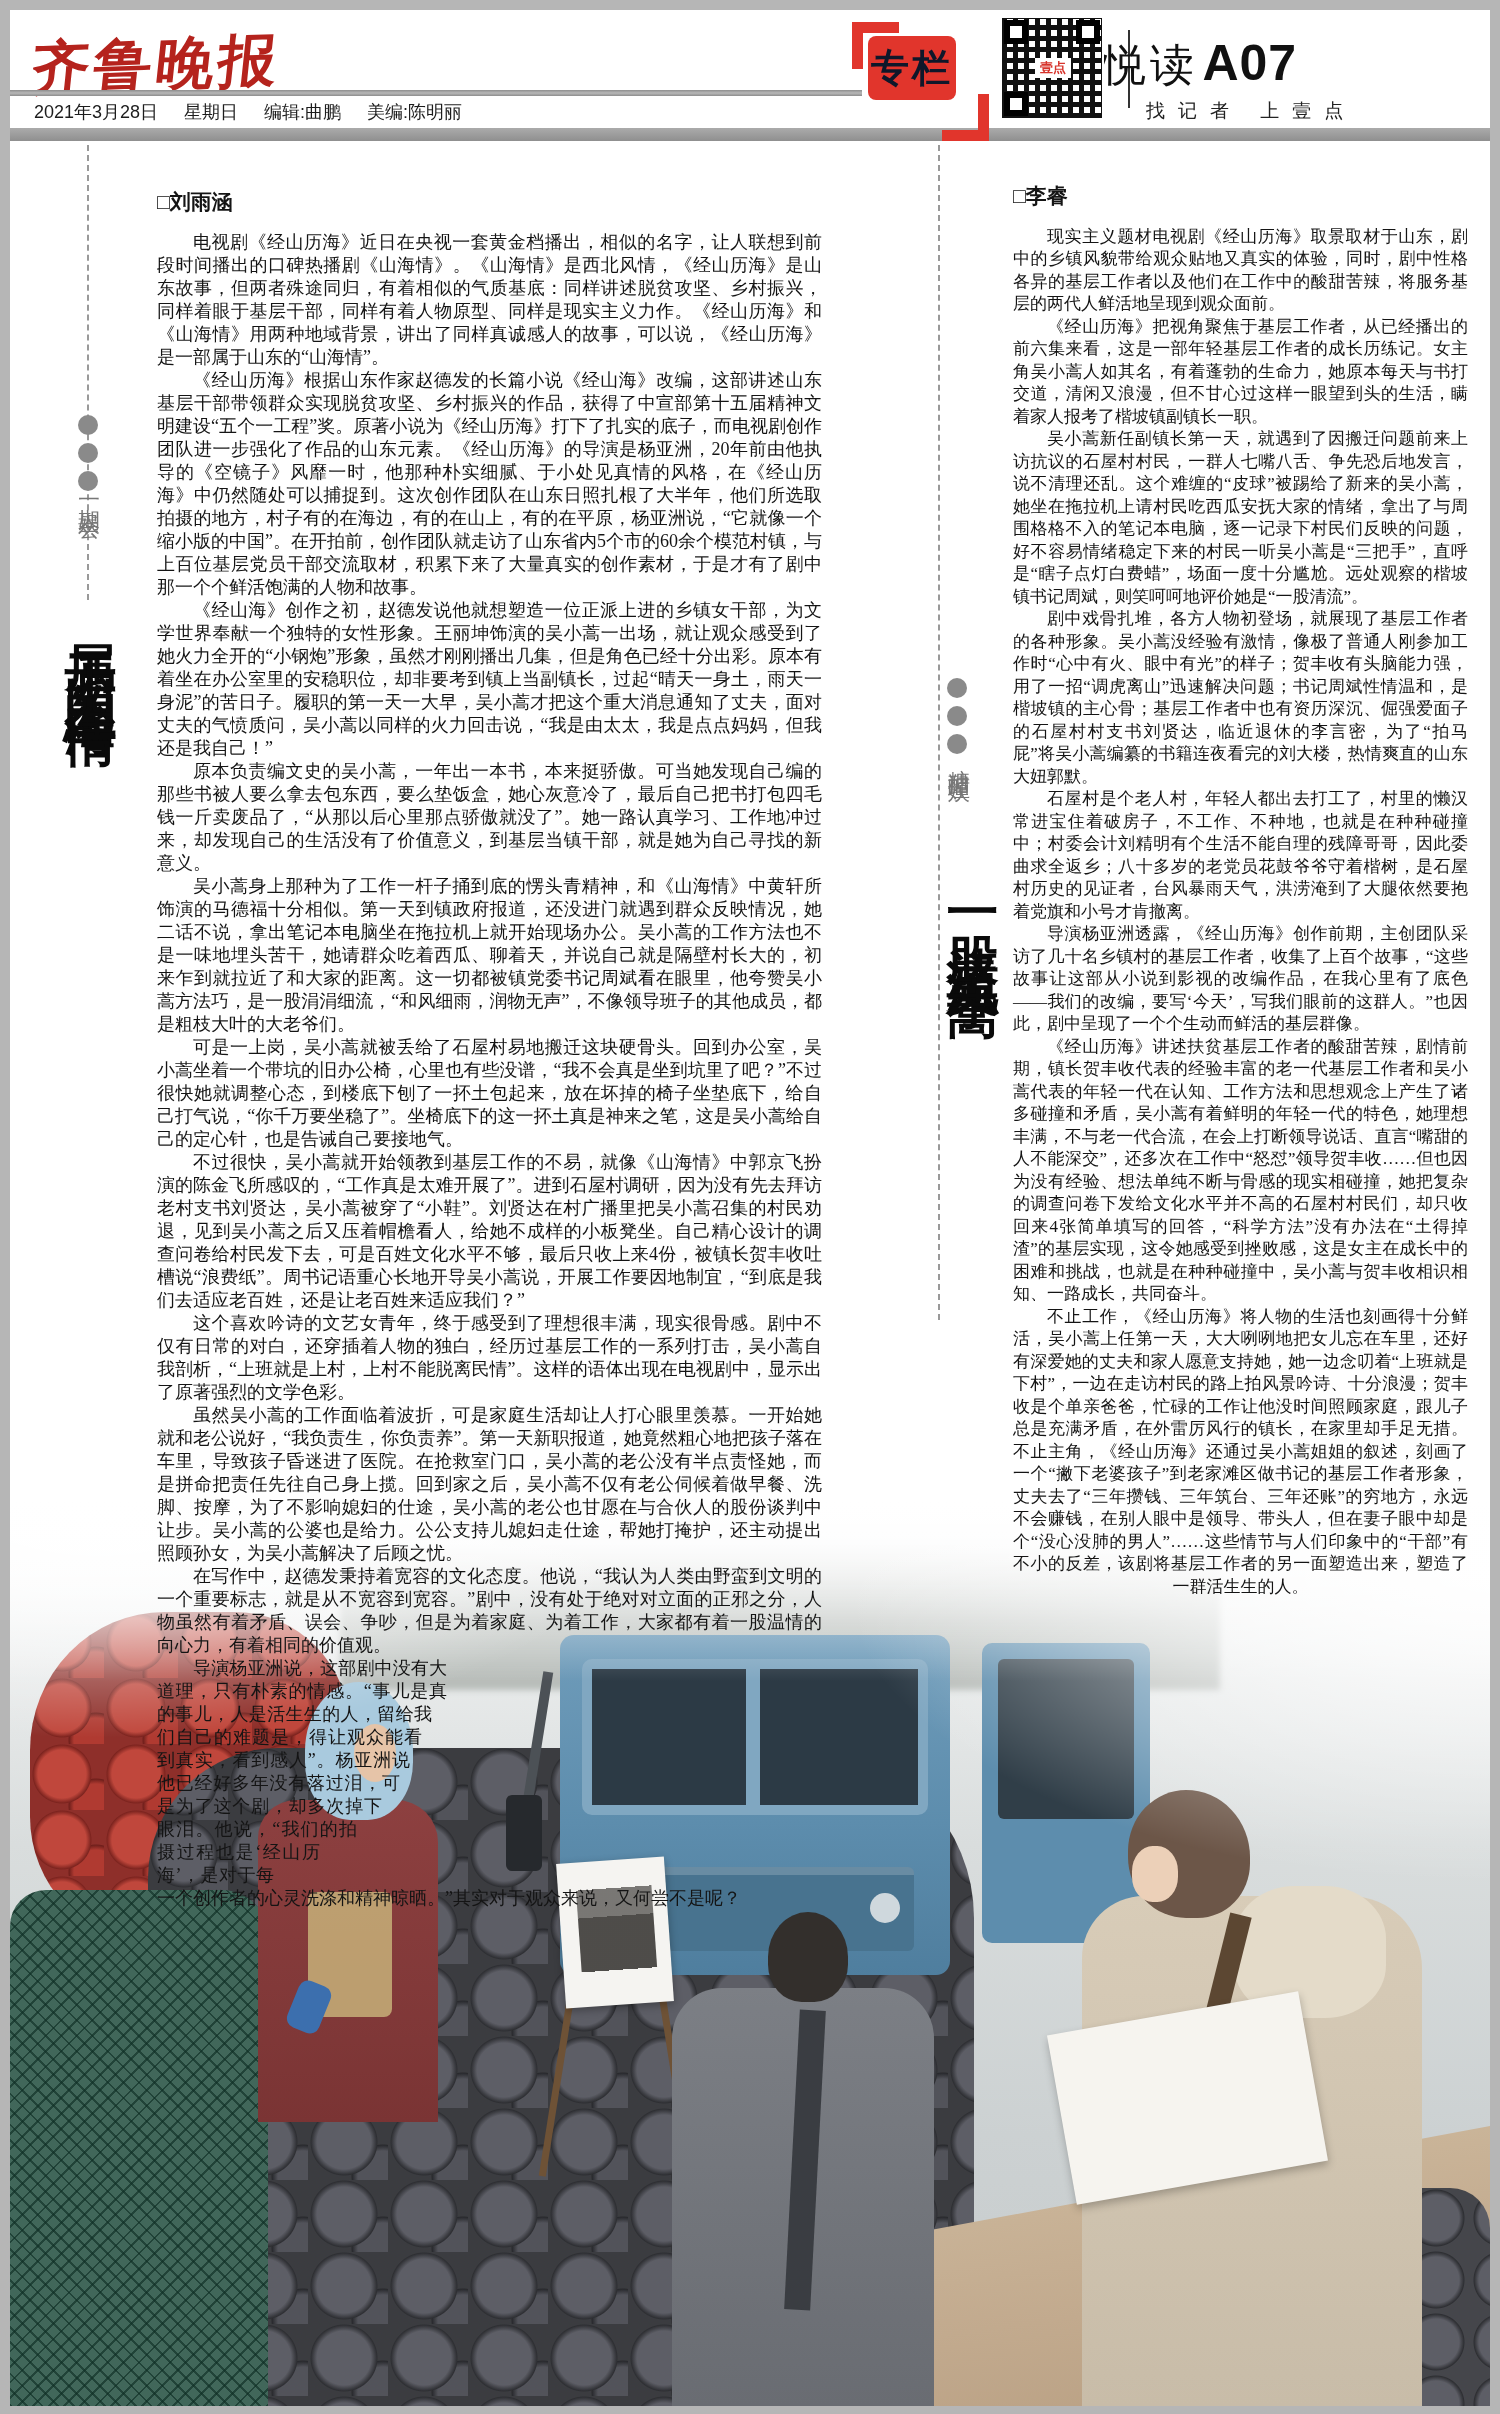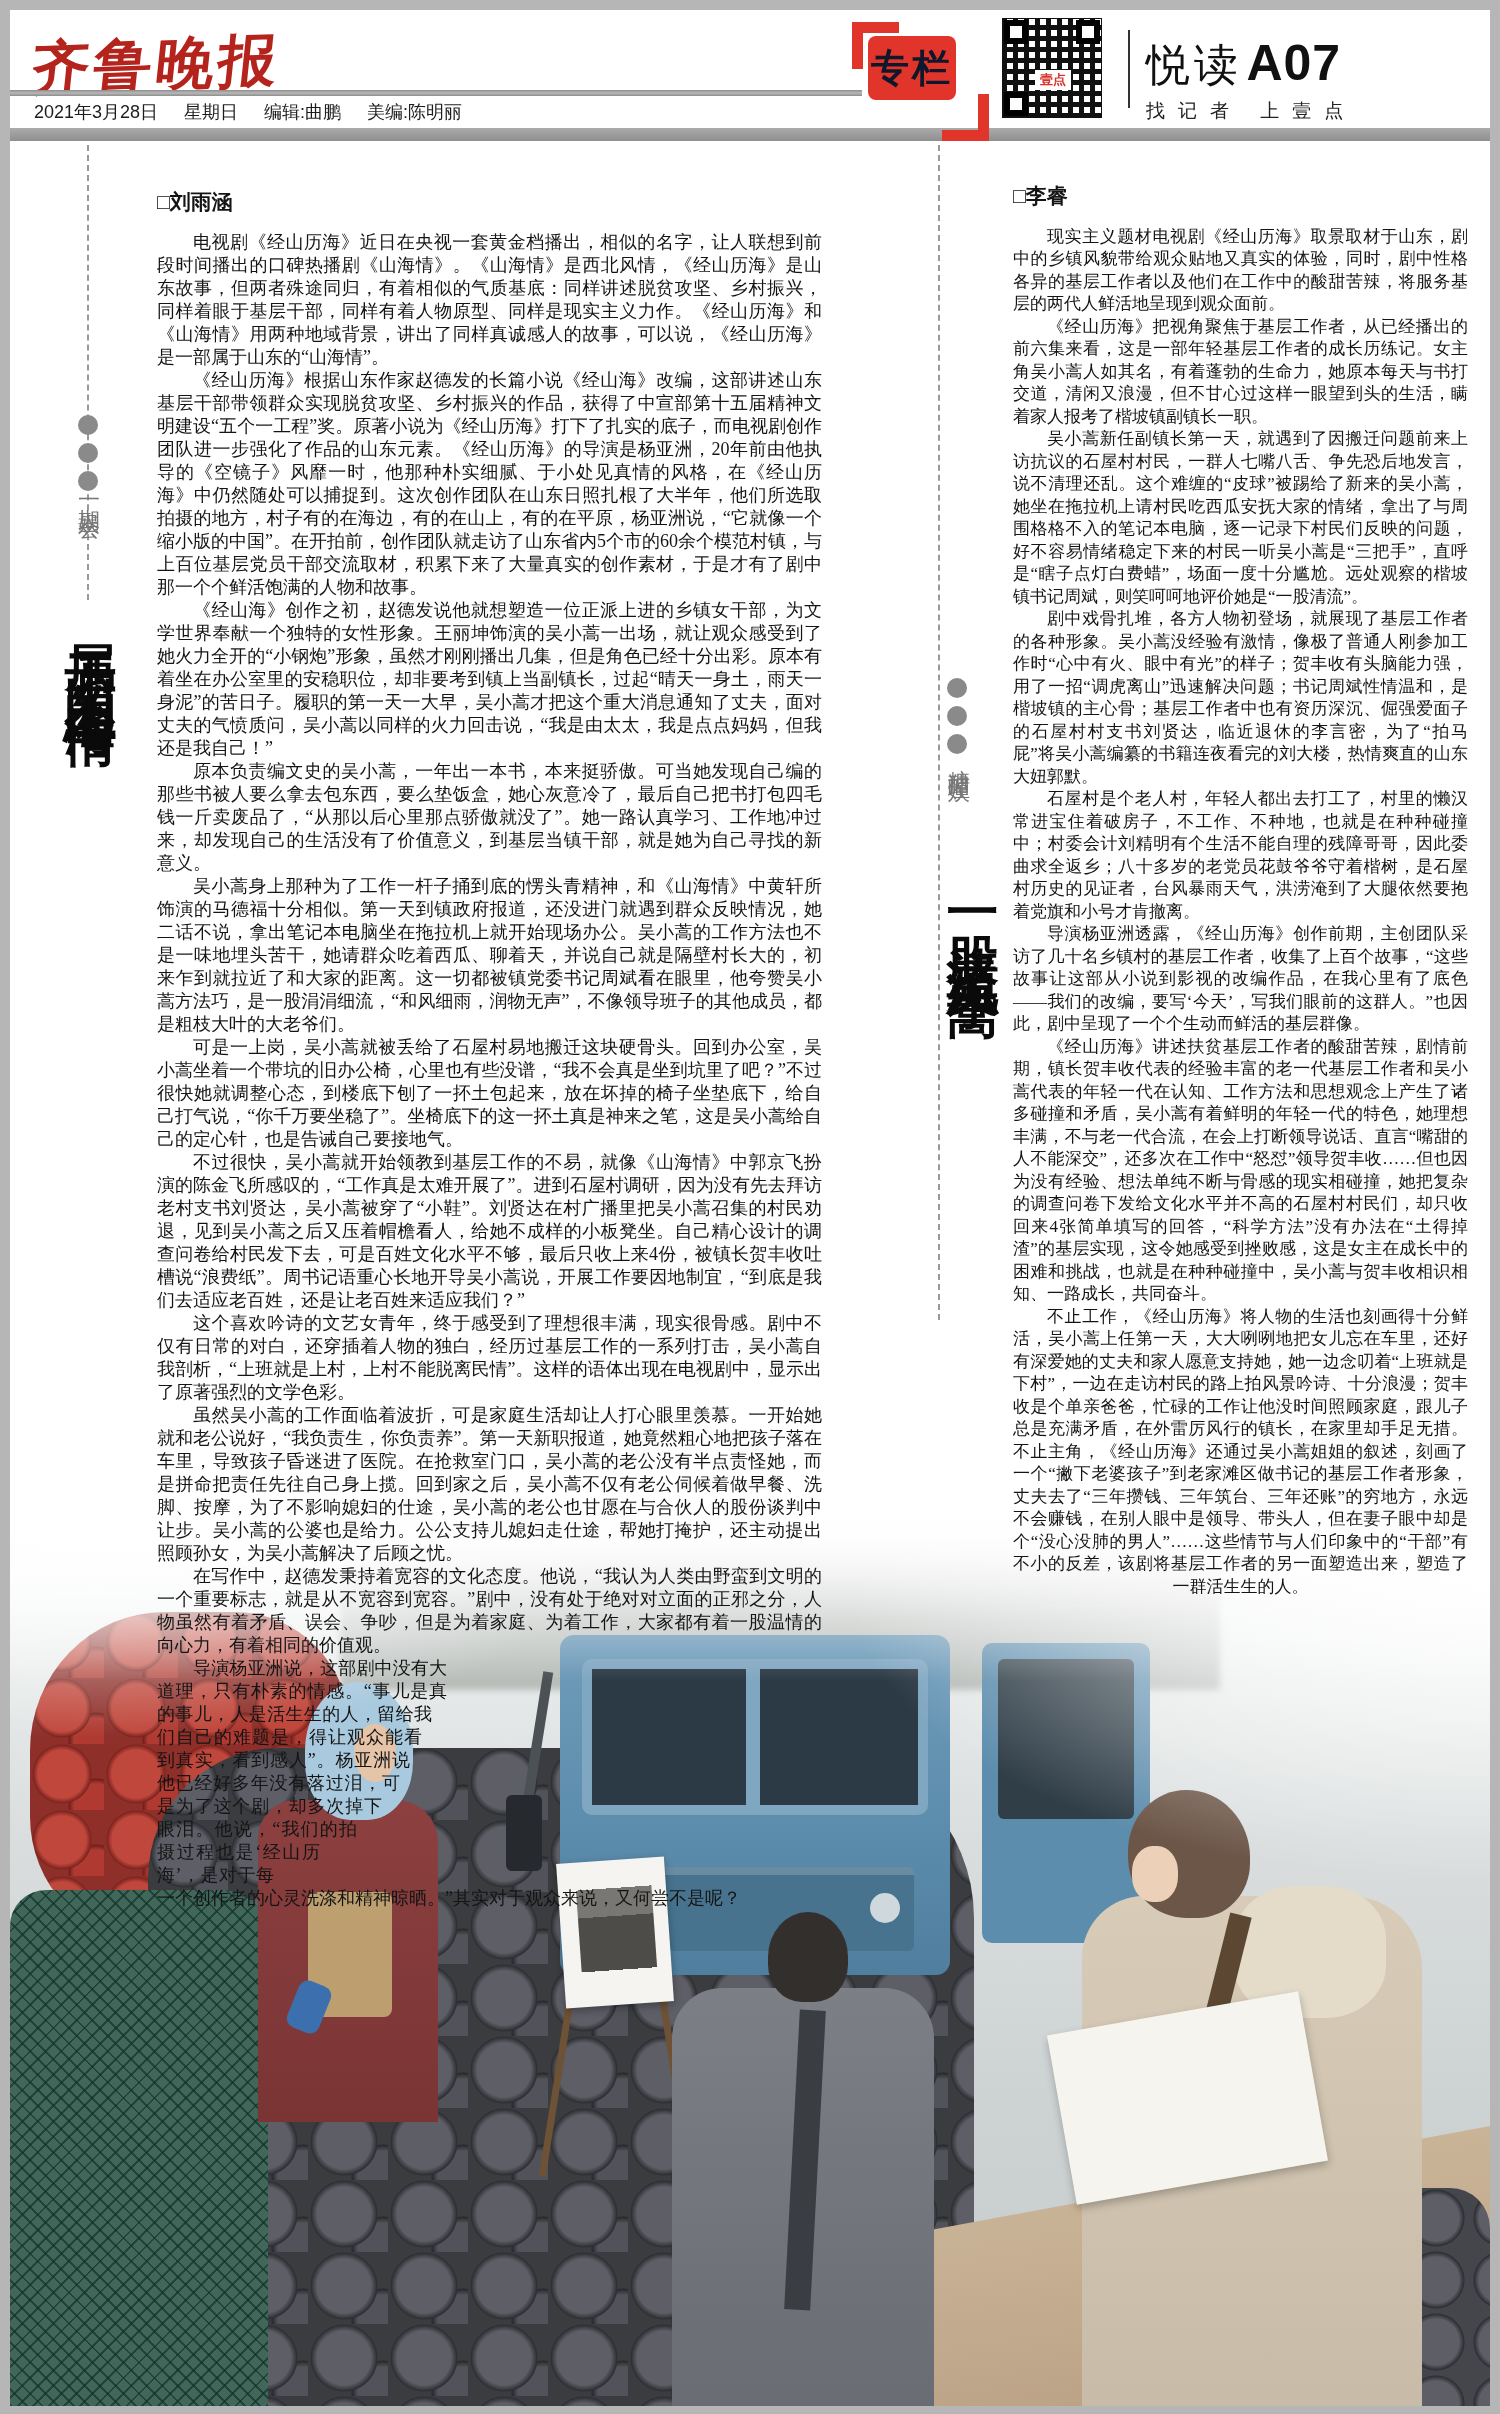--- a/index.html
+++ b/index.html
@@ -19,24 +19,24 @@
     display:flex;align-items:center;justify-content:center;letter-spacing:3px;z-index:4;}
   .bracket-tl{position:absolute;left:842px;top:12px;width:36px;height:36px;border-top:11px solid #e1352c;border-left:11px solid #e1352c;z-index:3;}
   .bracket-br{position:absolute;left:932px;top:84px;width:36px;height:36px;border-bottom:11px solid #e1352c;border-right:11px solid #e1352c;z-index:3;}
 
   .qr{position:absolute;left:992px;top:8px;width:100px;height:100px;z-index:4;background:
       repeating-linear-gradient(0deg,#111 0 5px,transparent 5px 11px),
       repeating-linear-gradient(90deg,#111 0 5px,#fff 5px 11px);outline:2px solid #fff;}
   .qr .finder{position:absolute;width:24px;height:24px;border:6px solid #000;background:#fff;box-sizing:border-box;}
   .qr .f-tl{left:2px;top:2px;} .qr .f-tr{right:2px;top:2px;} .qr .f-bl{left:2px;bottom:2px;}
   .qr-label{position:absolute;left:33px;top:40px;width:36px;height:20px;background:#fff;color:#d7332b;
-    font-size:13px;font-weight:bold;text-align:center;line-height:20px;font-family:"Liberation Sans",sans-serif;margin-top:12px;}
+    font-size:13px;font-weight:bold;text-align:center;line-height:20px;font-family:"Liberation Sans",sans-serif;}
 
   .vline{position:absolute;left:1118px;top:20px;width:2px;height:78px;background:#333;}
-  .section{position:absolute;left:1136px;top:24px;color:#111;font-family:"Liberation Sans",sans-serif;white-space:nowrap;}
+  .section{position:absolute;left:1092px;top:24px;color:#111;font-family:"Liberation Sans",sans-serif;white-space:nowrap;}
   .section .sec-name{font-size:44px;letter-spacing:4px;}
   .section .sec-no{font-size:50px;font-weight:bold;letter-spacing:1px;}
   .slogan{position:absolute;left:1136px;top:88px;font-size:19px;color:#222;letter-spacing:13px;
     font-family:"Liberation Sans",sans-serif;white-space:nowrap;}
 
   
   .vdash{position:absolute;width:0;border-left:2px dashed #999;}
   .dash-left{left:77px;top:135px;height:455px;}
   .dash-mid{left:928px;top:135px;height:1175px;}
   .dots i{position:absolute;width:20px;height:20px;background:#8a8a8a;border-radius:50%;left:0;}

